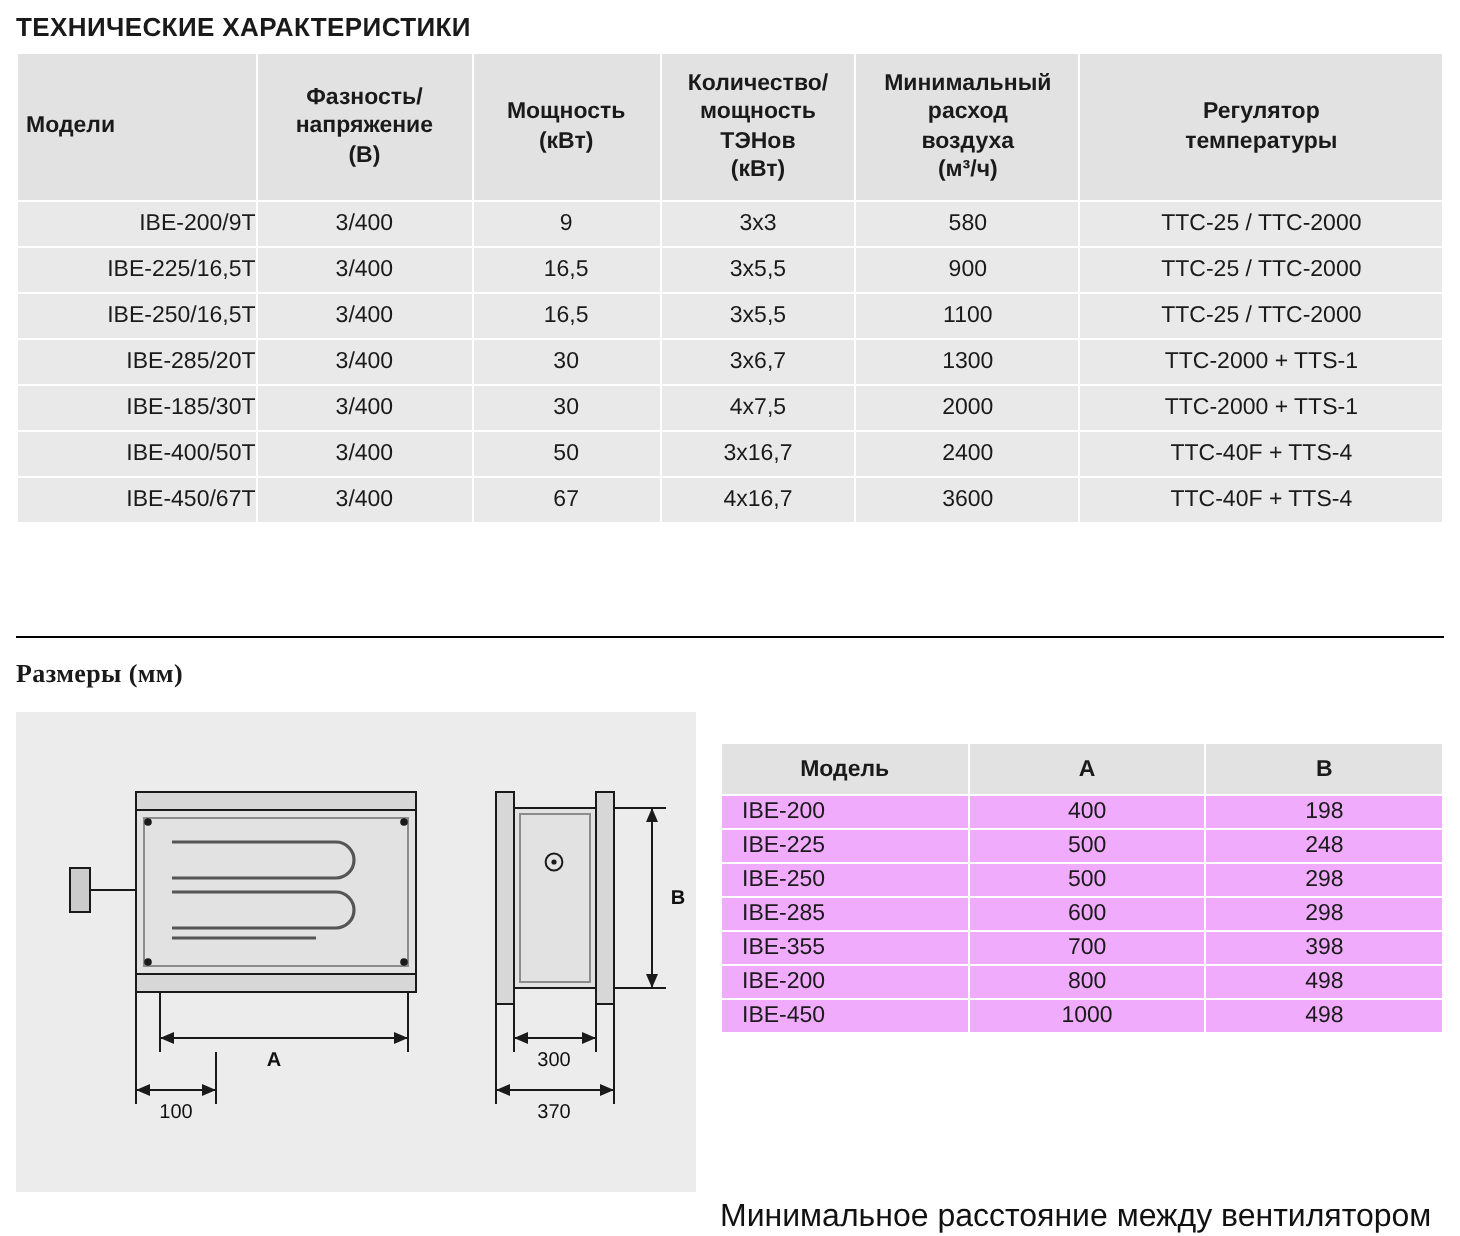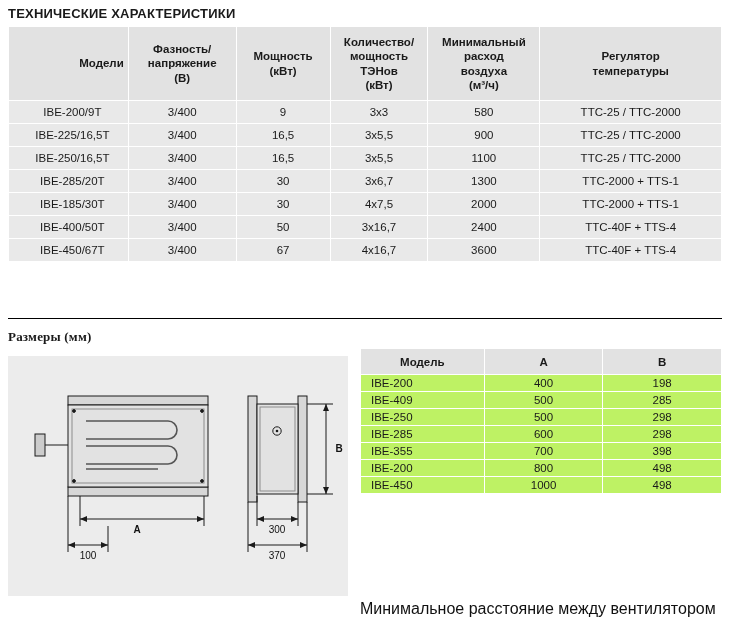--- a/index.html
+++ b/index.html
@@ -41,28 +41,28 @@
     vertical-align: middle;
   }
   #specs-table thead th {
     background: #e2e2e2;
     font-weight: bold;
     height: 74px;
     line-height: 1.25;
     padding: 2px 4px;
   }
   #specs-table thead th.lead {
-    text-align: right;
+    text-align: left;
   }
   #specs-table tbody td {
     height: 23px;
     background: #e9e9e9;
   }
   #specs-table tbody td.lead {
-    text-align: center;
+    text-align: right;
     padding-left: 8px;
     font-weight: normal;
   }
   #specs-table colgroup col.c0 { width: 120px; }
   #specs-table colgroup col.c1 { width: 108px; }
   #specs-table colgroup col.c2 { width: 94px; }
   #specs-table colgroup col.c3 { width: 98px; }
   #specs-table colgroup col.c4 { width: 112px; }
   #specs-table colgroup col.c5 { width: 182px; }
 
@@ -81,30 +81,30 @@
     position: absolute;
     left: 8px; top: 356px;
     width: 340px; height: 240px;
     background: #ececec;
   }
   #drawing-panel svg { display: block; }
 
   
   #dims-table {
     position: absolute;
-    left: 360px; top: 348px;
+    left: 360px; top: 371px;
     width: 362px;
   }
   #dims-table th, #dims-table td {
     border: 1px solid #ffffff;
     font-size: 11.5px;
     text-align: center;
     vertical-align: middle;
     height: 17px;
-    background: #bef264;
+    background: #f0abfc;
   }
   #dims-table thead th {
     background: #e2e2e2;
     font-weight: bold;
     height: 26px;
   }
   #dims-table tbody td.lead {
     text-align: left;
     padding-left: 10px;
   }
@@ -327,23 +327,23 @@
         <th>B</th>
       </tr>
     </thead>
     <tbody>
       <tr>
         <td class="lead">IBE-200</td>
         <td>400</td>
         <td>198</td>
       </tr>
       <tr>
-        <td class="lead">IBE-409</td>
+        <td class="lead">IBE-225</td>
         <td>500</td>
-        <td>285</td>
+        <td>248</td>
       </tr>
       <tr>
         <td class="lead">IBE-250</td>
         <td>500</td>
         <td>298</td>
       </tr>
       <tr>
         <td class="lead">IBE-285</td>
         <td>600</td>
         <td>298</td>

